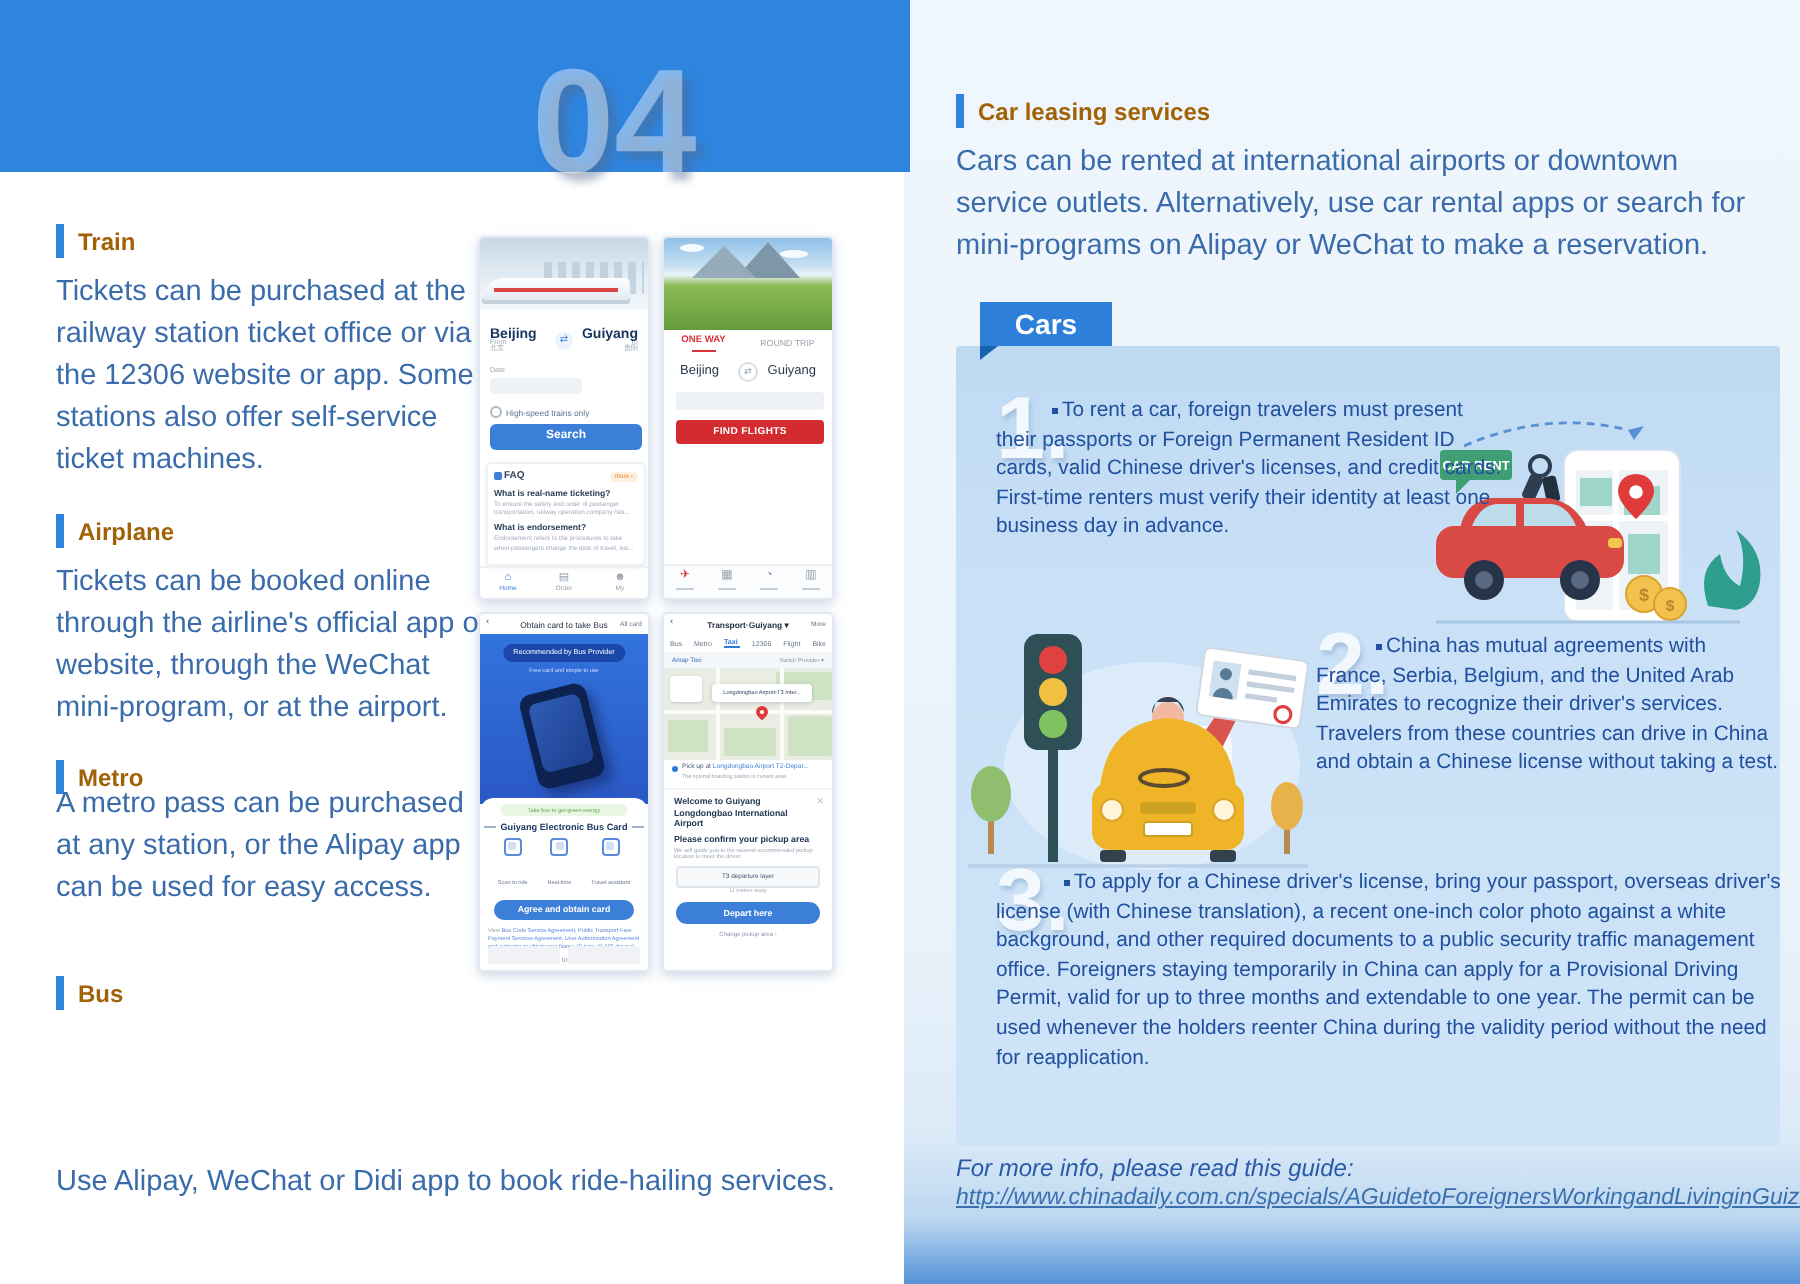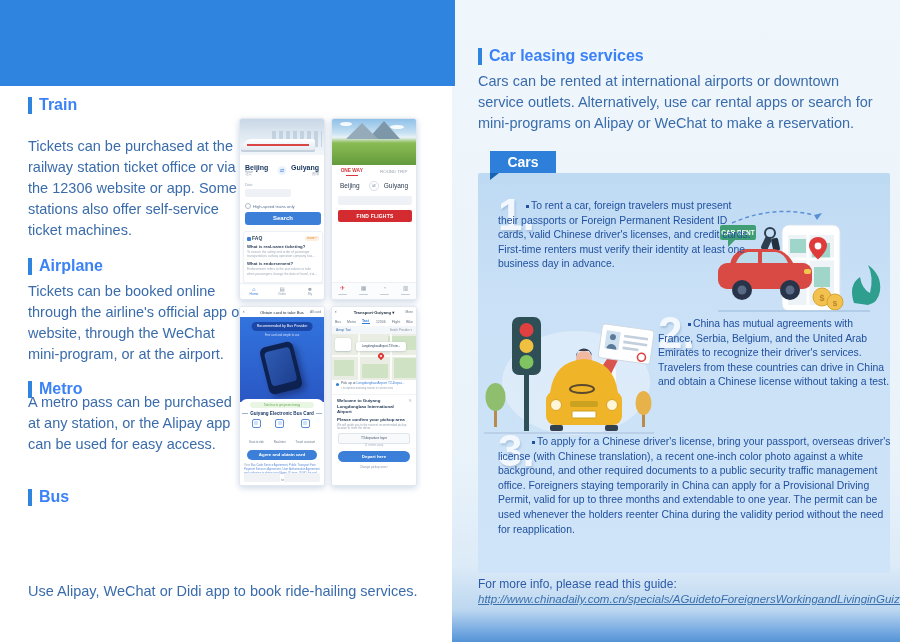--- a/index.html
+++ b/index.html
@@ -13,21 +13,21 @@
   
   .banner{position:absolute;left:0;top:0;width:455px;height:86px;background:#2e84de;}
   .banner-num{position:absolute;left:266px;top:24px;font-size:74px;font-weight:bold;line-height:1;
     color:rgba(255,255,255,0.42);text-shadow:4px 4px 4px rgba(80,105,140,0.45);z-index:1;}
   .banner-title{position:absolute;left:28px;bottom:5px;color:#fff;font-size:25px;font-weight:bold;
     letter-spacing:5.5px;z-index:2;white-space:nowrap;}
 
   
   .sec-h{position:absolute;left:28px;display:flex;align-items:center;gap:7px;}
   .sec-h .bar{width:4px;height:17px;background:#2e84de;}
-  .sec-h .ht{color:#3b82f6;font-size:16px;font-weight:bold;white-space:nowrap;}
+  .sec-h .ht{color:#a16207;font-size:12px;font-weight:bold;white-space:nowrap;}
   .para{position:absolute;left:28px;margin:0;color:#3a6cab;font-size:14.5px;line-height:21px;}
 
   .r-sec-h{left:478px;}
   .r-para{left:478px;}
 
   
   .phone{position:absolute;width:86px;background:#fff;border:1px solid #e2e8f0;border-radius:3px;
     box-shadow:0 2px 6px rgba(110,140,180,0.35);overflow:hidden;box-sizing:border-box;}
   #phone1{left:239px;top:118px;height:182px;}
   #phone2{left:331px;top:118px;height:182px;}
@@ -167,34 +167,35 @@
   .note-box{position:absolute;left:478px;top:173px;width:412px;height:400px;border-radius:2px;
     background:linear-gradient(180deg,#bedaf3 0%,#c9e0f6 30%,#cfe4f8 100%);}
   .note-item{position:absolute;}
   .note-num{position:absolute;left:0;top:-6px;font-size:44px;font-weight:bold;line-height:1;color:#f2f8fd;
     text-shadow:1px 2px 2px rgba(110,140,180,.35);}
   .note-text{position:relative;z-index:1;margin:0;color:#20509f;font-size:10.4px;line-height:14.6px;}
   .mini-sq{display:inline-block;width:3px;height:3px;background:#20509f;margin:0 2px 1px 0;}
   .ind1{text-indent:28px;} .ind2{text-indent:30px;} .ind3{text-indent:34px;}
   .illus{position:absolute;}
 
-  .r-footer{position:absolute;left:478px;top:577px;font-size:12px;color:#2b5ba8;}
+  .r-footer{position:absolute;left:478px;top:577px;font-size:12px;color:#2b5ba8;font-style:italic;}
   .r-link{position:absolute;left:478px;top:593px;font-size:11.5px;font-style:italic;color:#3a70ad;
     text-decoration:underline;white-space:nowrap;}
 </style>
 </head>
 <body>
 
 <div id="screen">
   <div class="right-bg"></div>
 
   <div class="banner">
-  </div>
-
-  <div class="sec-h" style="top:96px">
+    <div class="banner-num">04</div>
+  </div>
+
+  <div class="sec-h" style="top:112px">
     <span class="bar"></span>
     <span class="ht">Train</span>
   </div>
   <p class="para" style="top:136px;width:215px">Tickets can be purchased at the railway station ticket office or via the 12306 website or app. Some stations also offer self-service ticket machines.</p>
 
   <div class="sec-h" style="top:257px">
     <span class="bar"></span>
     <span class="ht">Airplane</span>
   </div>
   <p class="para" style="top:281px;width:217px">Tickets can be booked online through the airline's official app or website, through the WeChat mini-program, or at the airport.</p>

